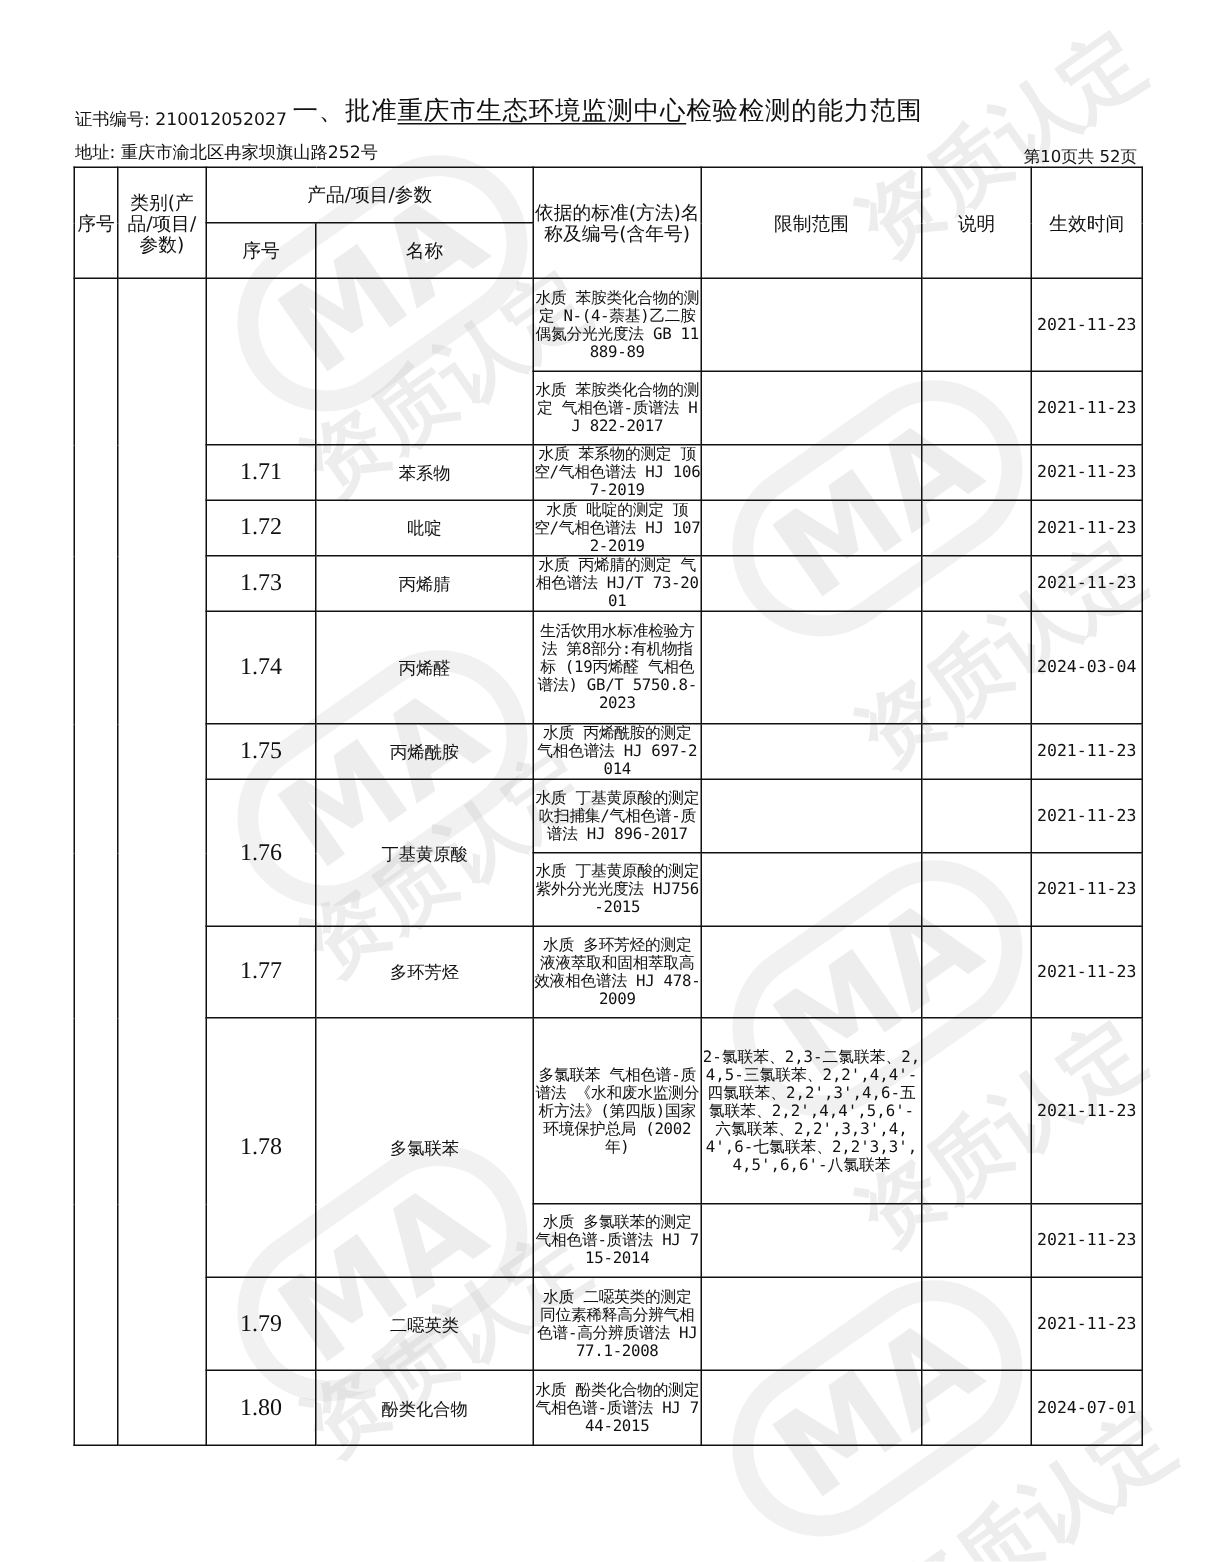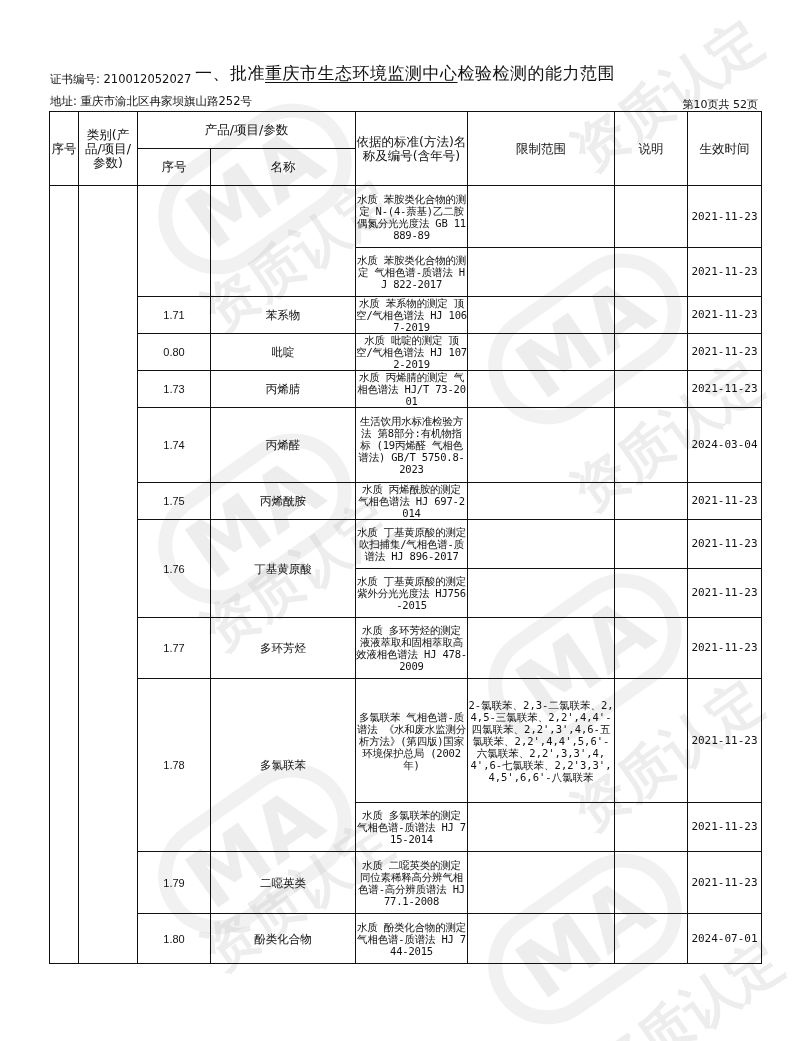--- a/index.html
+++ b/index.html
@@ -16,21 +16,21 @@
   table.cap { position: absolute; top: 111px; left: 49px; border-collapse: collapse;
               table-layout: fixed; width: 712px; font-size: 11.5px; }
   table.cap td, table.cap th { border: 1px solid #111; padding: 0; text-align: center;
               vertical-align: middle; font-weight: normal; line-height: 12px; overflow: hidden; }
   table.cap th { font-size: 12.5px; line-height: 14px; }
   .std { font-family: "DejaVu Sans Mono", monospace; font-size: 10.5px; line-height: 12px;
          padding: 0 1px; word-break: break-all; letter-spacing: -0.2px; }
   .lim { font-family: "DejaVu Sans Mono", monospace; font-size: 10.5px; line-height: 12px;
          word-break: break-all; }
   .date { font-family: "DejaVu Sans Mono", monospace; font-size: 11px; margin-left: 17px; }
-  .num { font-family: Liberation Sans, sans-serif; font-size: 11px; }
+  .num { font-family: Liberation Serif, serif; font-size: 16px; }
 
   .wm { position: absolute; color: rgba(190,190,190,0.28); font-weight: bold;
         pointer-events: none; transform: rotate(-35deg); white-space: nowrap; }
   .wm-ma { font-size: 80px; border: 14px solid rgba(190,190,190,0.22); border-radius: 60px;
            padding: 0 20px; line-height: 90px; }
   .wm-txt { font-size: 54px; }
 </style>
 </head>
 <body>
 
@@ -107,21 +107,21 @@
     </tr>
     <tr style="height:37px">
       <td class="num">1.71</td>
       <td>苯系物</td>
       <td class="std">水质 苯系物的测定 顶空/气相色谱法 HJ 1067-2019</td>
       <td class="lim"></td>
       <td></td>
       <td class="date">2021-11-23</td>
     </tr>
     <tr style="height:37px">
-      <td class="num">0.80</td>
+      <td class="num">1.72</td>
       <td>吡啶</td>
       <td class="std">水质 吡啶的测定 顶空/气相色谱法 HJ 1072-2019</td>
       <td class="lim"></td>
       <td></td>
       <td class="date">2021-11-23</td>
     </tr>
     <tr style="height:37px">
       <td class="num">1.73</td>
       <td>丙烯腈</td>
       <td class="std">水质 丙烯腈的测定 气相色谱法 HJ/T 73-2001</td>

